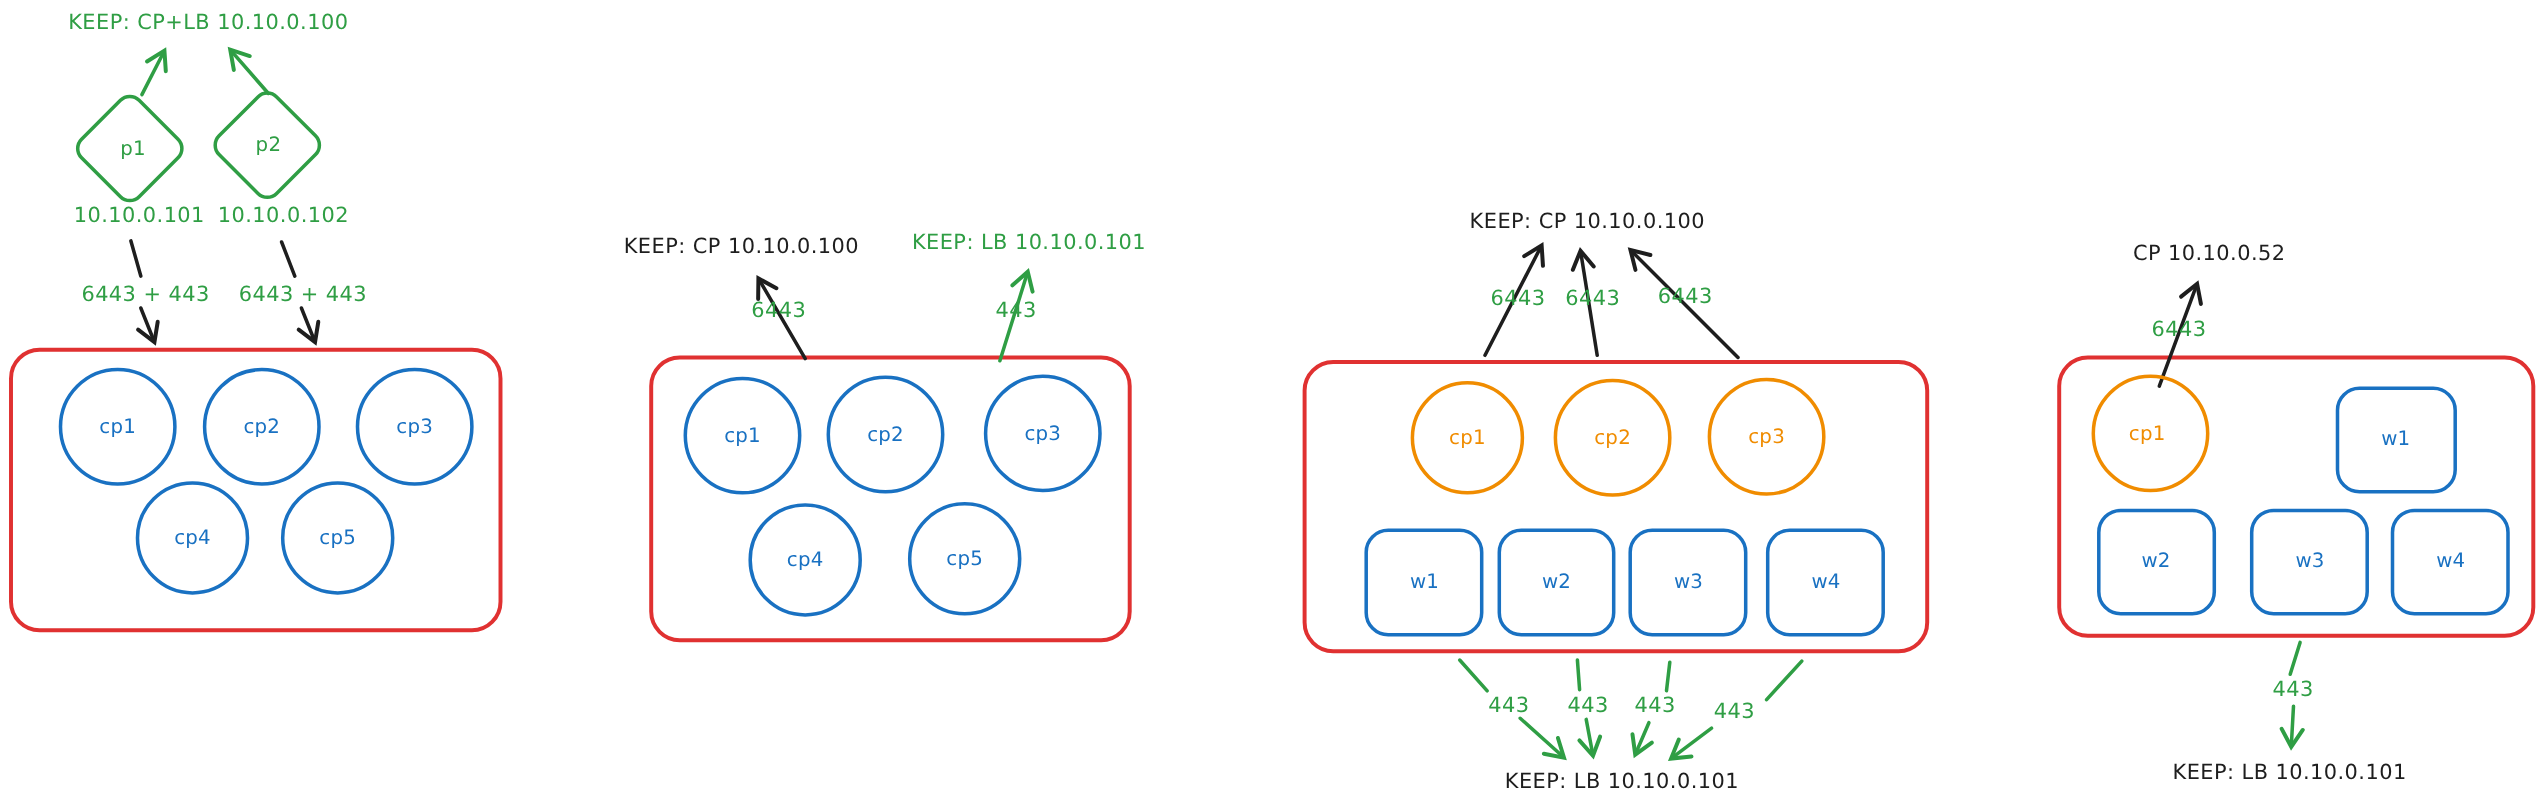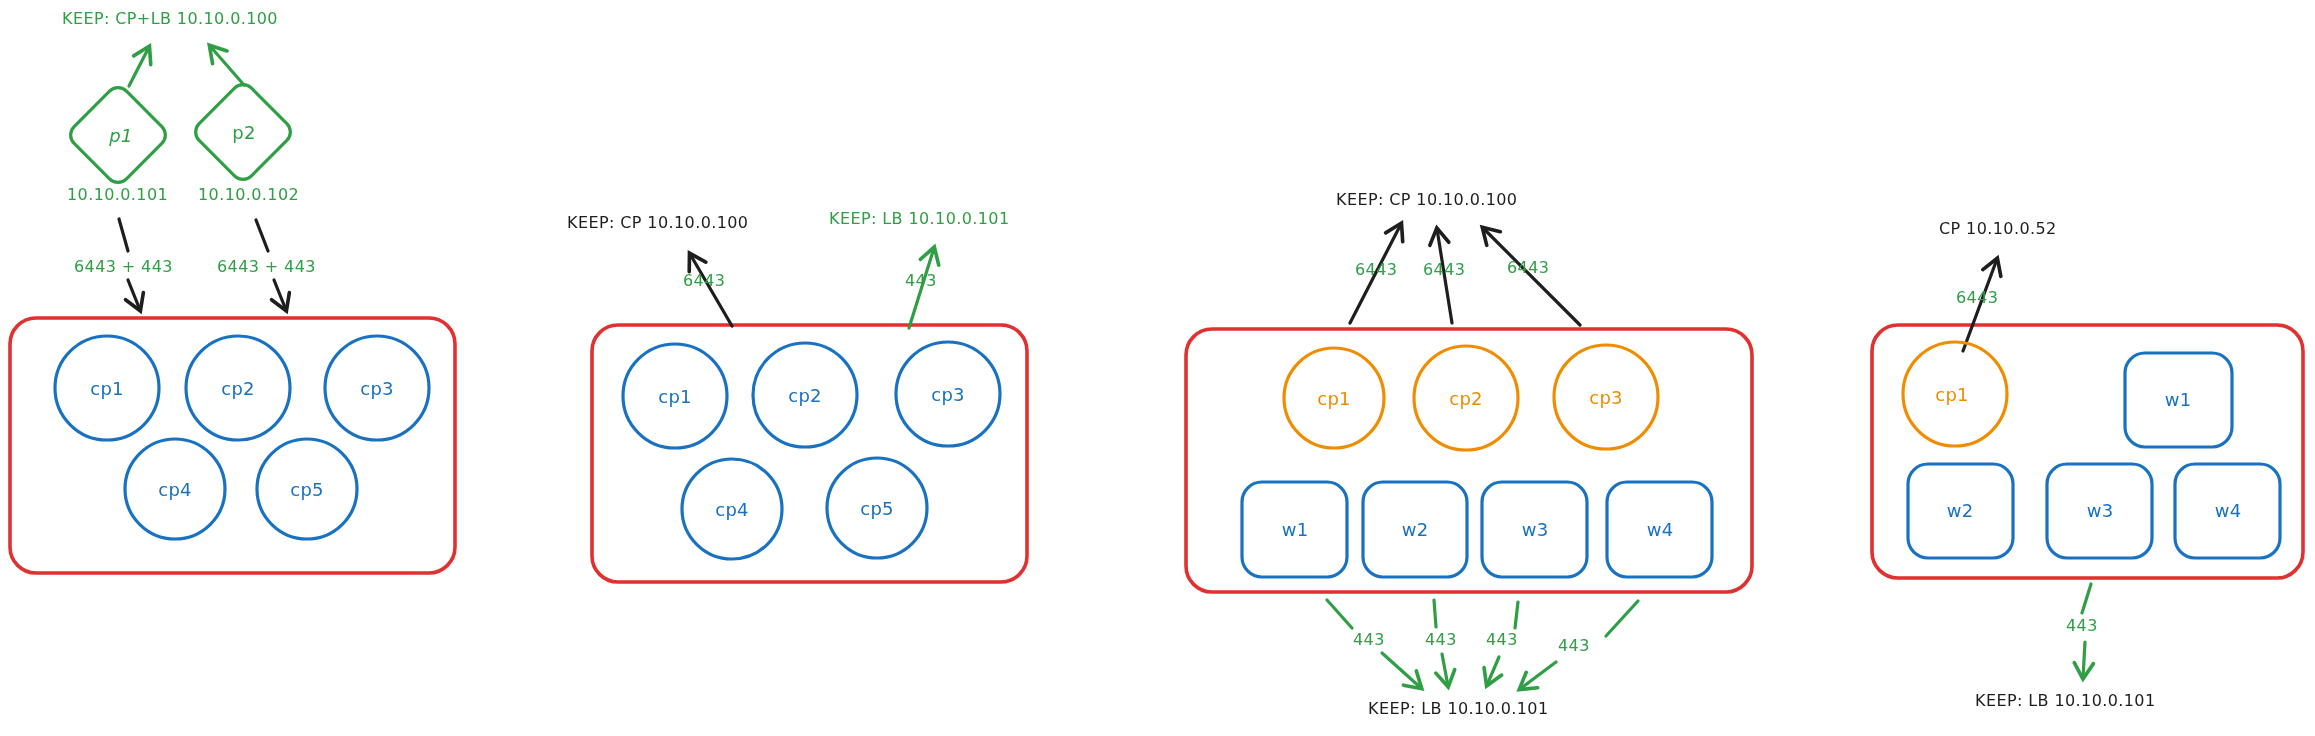--- a/index.html
+++ b/index.html
@@ -6,21 +6,21 @@
   #canvas{position:relative;width:2315px;height:736px;background:#ffffff;overflow:hidden;
           font-family:"DejaVu Sans",sans-serif;}
   #shapes{position:absolute;left:0;top:0;}
   .shape{fill:none;stroke-width:3.2;stroke-linecap:round;stroke-linejoin:round;}
   .box{stroke-width:3.6;}
   .s-red{stroke:var(--red,#e03131);}
   .s-blue{stroke:var(--blue,#1971c2);}
   .s-green{stroke:var(--green,#2f9e44);}
   .s-orange{stroke:var(--orange,#f08c00);}
   .s-black{stroke:var(--ink,#1e1e1e);}
-  .lbl{position:absolute;white-space:nowrap;font-size:16px;line-height:1.15;
+  .lbl{position:absolute;white-space:nowrap;font-size:19px;line-height:1.15;
        letter-spacing:.4px;color:var(--ink,#1e1e1e);}
   .node{transform:translate(-50%,-50%);font-size:18px;letter-spacing:.2px;}
   .c-green{color:var(--green,#2f9e44);}
   .c-blue{color:var(--blue,#1971c2);}
   .c-orange{color:var(--orange,#f08c00);}
 </style>
 </head>
 <body>
 
 <div id="canvas">
@@ -92,21 +92,21 @@
       <rect class="shape s-blue" x="2125" y="353" width="107" height="94" rx="20"></rect>
       <rect class="shape s-blue" x="1908" y="464" width="105" height="94" rx="20"></rect>
       <rect class="shape s-blue" x="2047" y="464" width="105" height="94" rx="20"></rect>
       <rect class="shape s-blue" x="2175" y="464" width="105" height="94" rx="20"></rect>
       <line class="shape s-green" x1="2091" y1="584" x2="2082" y2="613"></line>
       <line class="shape s-green" x1="2085" y1="642" x2="2083" y2="678" marker-end="url(#mh-g)"></line>
     </g>
   </svg>
 
   <div class="lbl c-green" style="left:62px;top:10px;">KEEP: CP+LB 10.10.0.100</div>
-  <div class="lbl c-green node" style="left:121px;top:136px;font-style:italic;">p1</div>
+  <div class="lbl c-green node" style="left:121px;top:136px;">p1</div>
   <div class="lbl c-green node" style="left:244px;top:133px;">p2</div>
   <div class="lbl c-green" style="left:67px;top:186px;">10.10.0.101</div>
   <div class="lbl c-green" style="left:198px;top:186px;">10.10.0.102</div>
   <div class="lbl c-green" style="left:74px;top:258px;">6443 + 443</div>
   <div class="lbl c-green" style="left:217px;top:258px;">6443 + 443</div>
   <div class="lbl c-blue node" style="left:107px;top:389px;">cp1</div>
   <div class="lbl c-blue node" style="left:238px;top:389px;">cp2</div>
   <div class="lbl c-blue node" style="left:377px;top:389px;">cp3</div>
   <div class="lbl c-blue node" style="left:175px;top:490px;">cp4</div>
   <div class="lbl c-blue node" style="left:307px;top:490px;">cp5</div>

